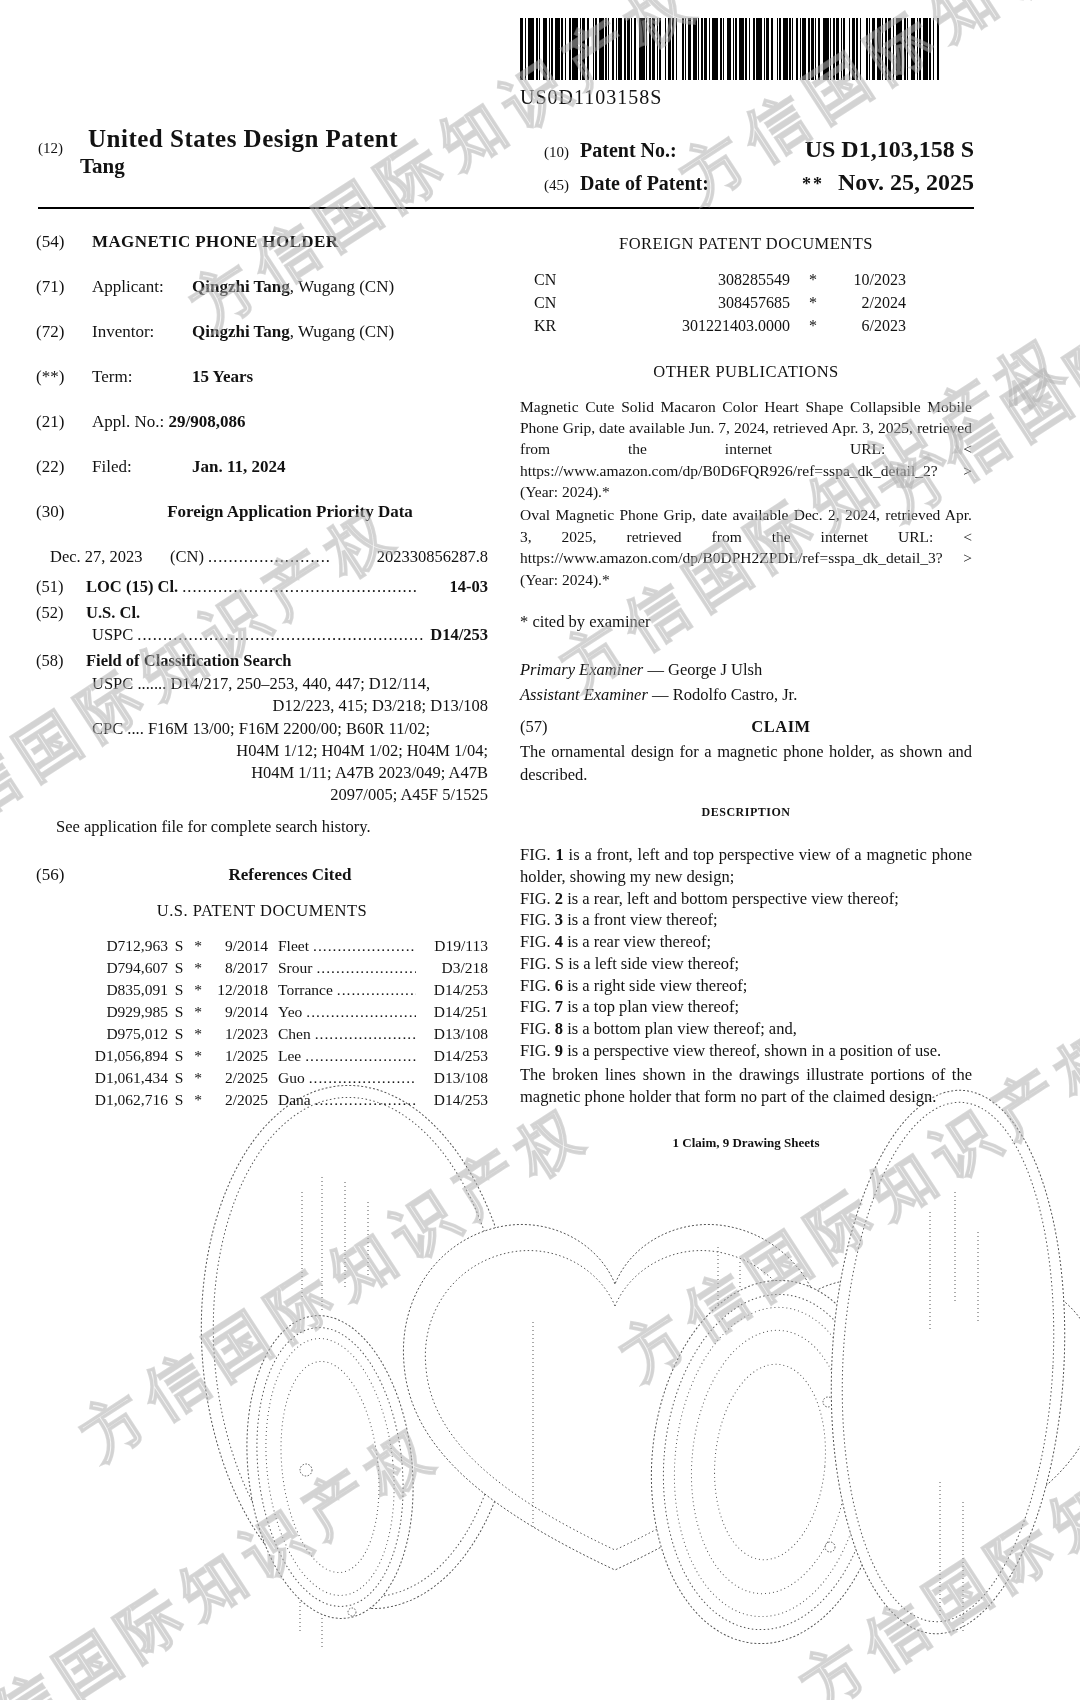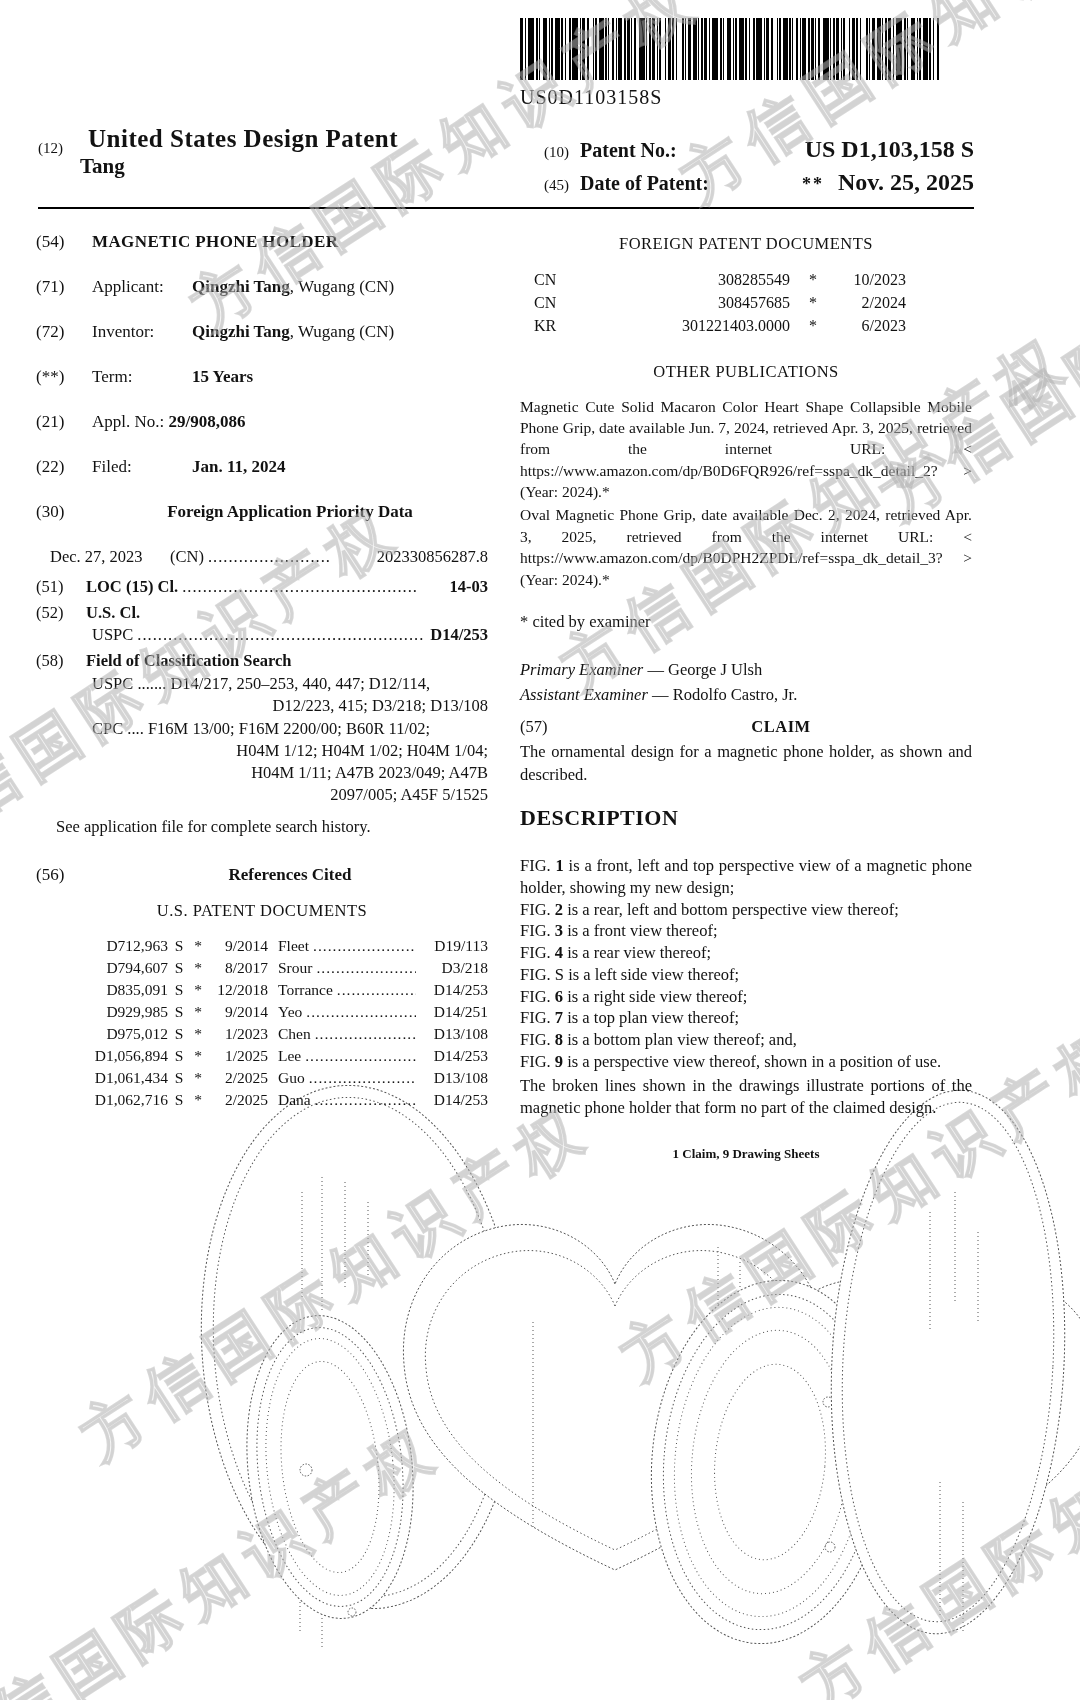--- a/index.html
+++ b/index.html
@@ -61,21 +61,21 @@
   .frow .num{width:190px; text-align:right;}
   .frow .st{width:46px; text-align:center;}
   .frow .dt{width:70px; text-align:right;}
   .para{font-size:15.5px; line-height:1.38; text-align:justify; margin:0 0 2px 0;}
   .cited{font-size:16.5px; margin:22px 0 26px 0;}
   .exam{font-size:16.5px; line-height:1.5;}
   .exam i{font-style:italic;}
   .claim-head{display:flex; font-size:16.5px; margin:10px 0 4px 0;}
   .claim-head .c57{width:70px;}
   .claim-head .ch{flex:1; text-align:center; font-weight:bold; letter-spacing:0.5px;}
-  .desc-head{text-align:left; font-weight:bold; font-size:22px; margin:18px 0 24px 0; letter-spacing:0.5px;}
+  .desc-head{text-align:center; font-weight:bold; font-size:12px; margin:18px 0 24px 0; letter-spacing:0.5px;}
   .fig-line{font-size:16.5px; line-height:1.32; text-align:justify;}
   .fig-num{font-weight:bold;}
   .fig-num.plain{font-weight:normal;}
   .sheets{text-align:center; font-weight:bold; font-size:13px; margin-top:26px;}
   
   .drawing{position:absolute; top:1072px; left:0; width:1080px; height:628px; z-index:1;}
 </style>
 </head>
 <body>
 

